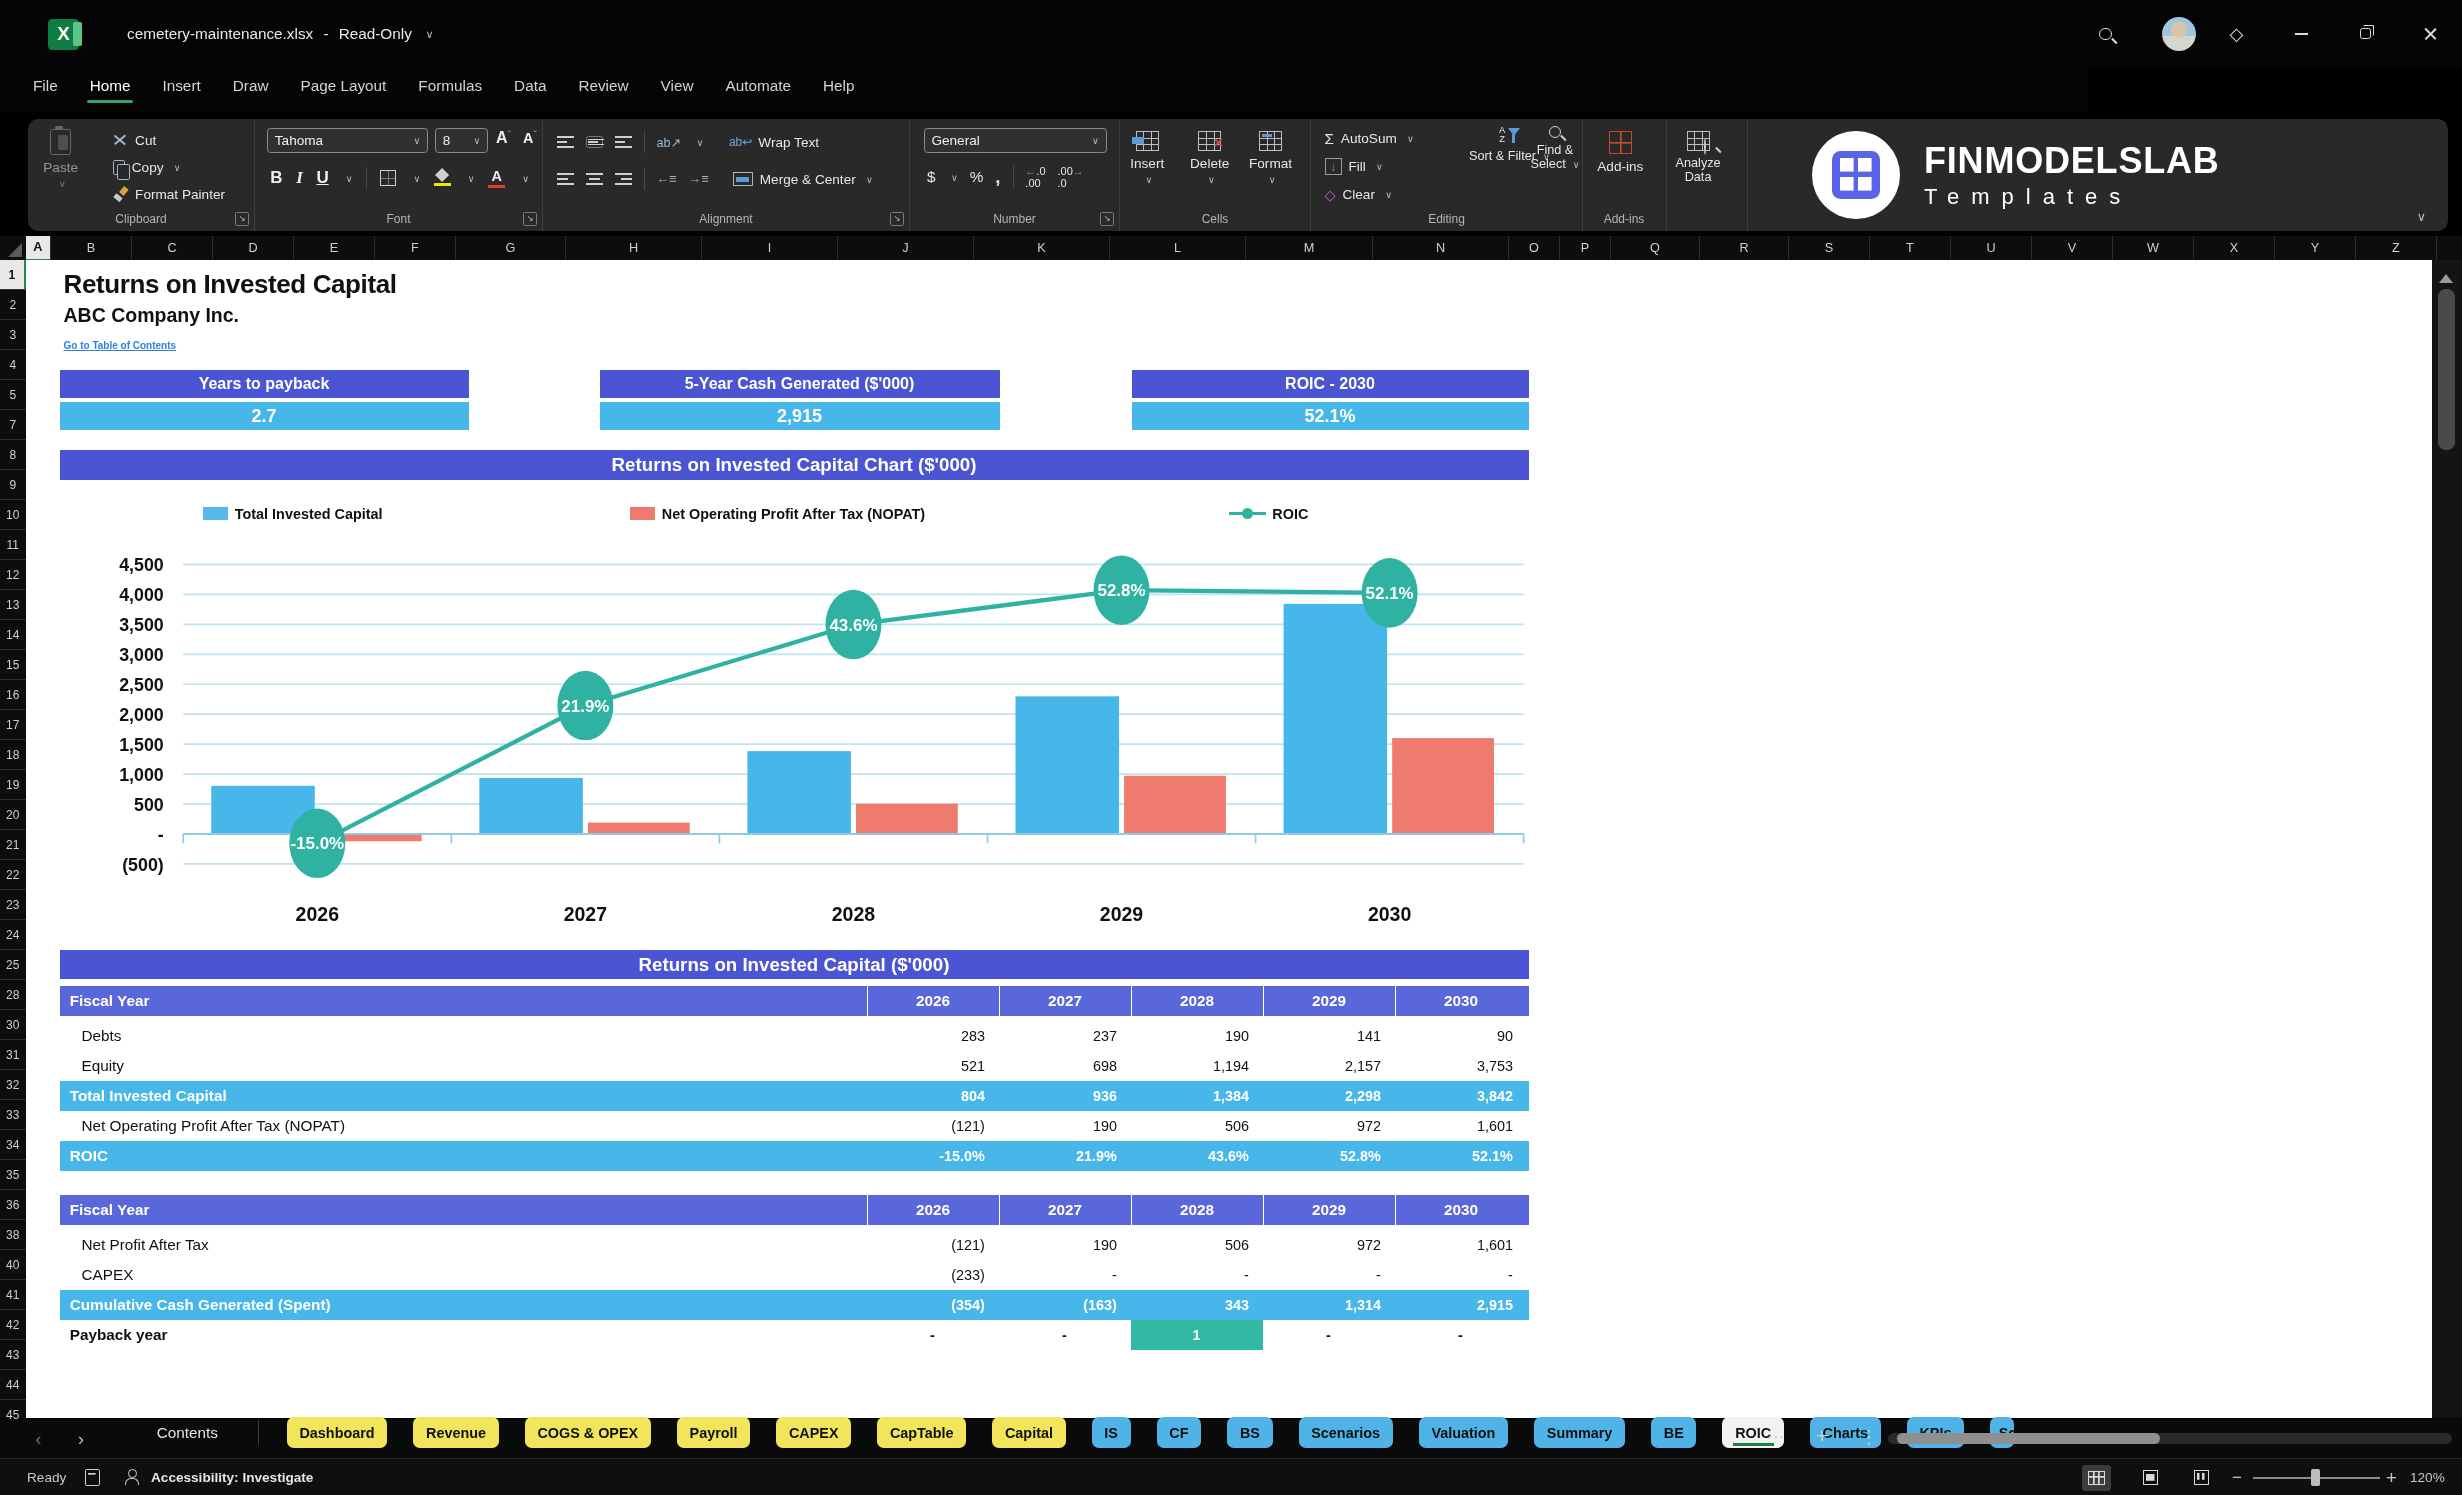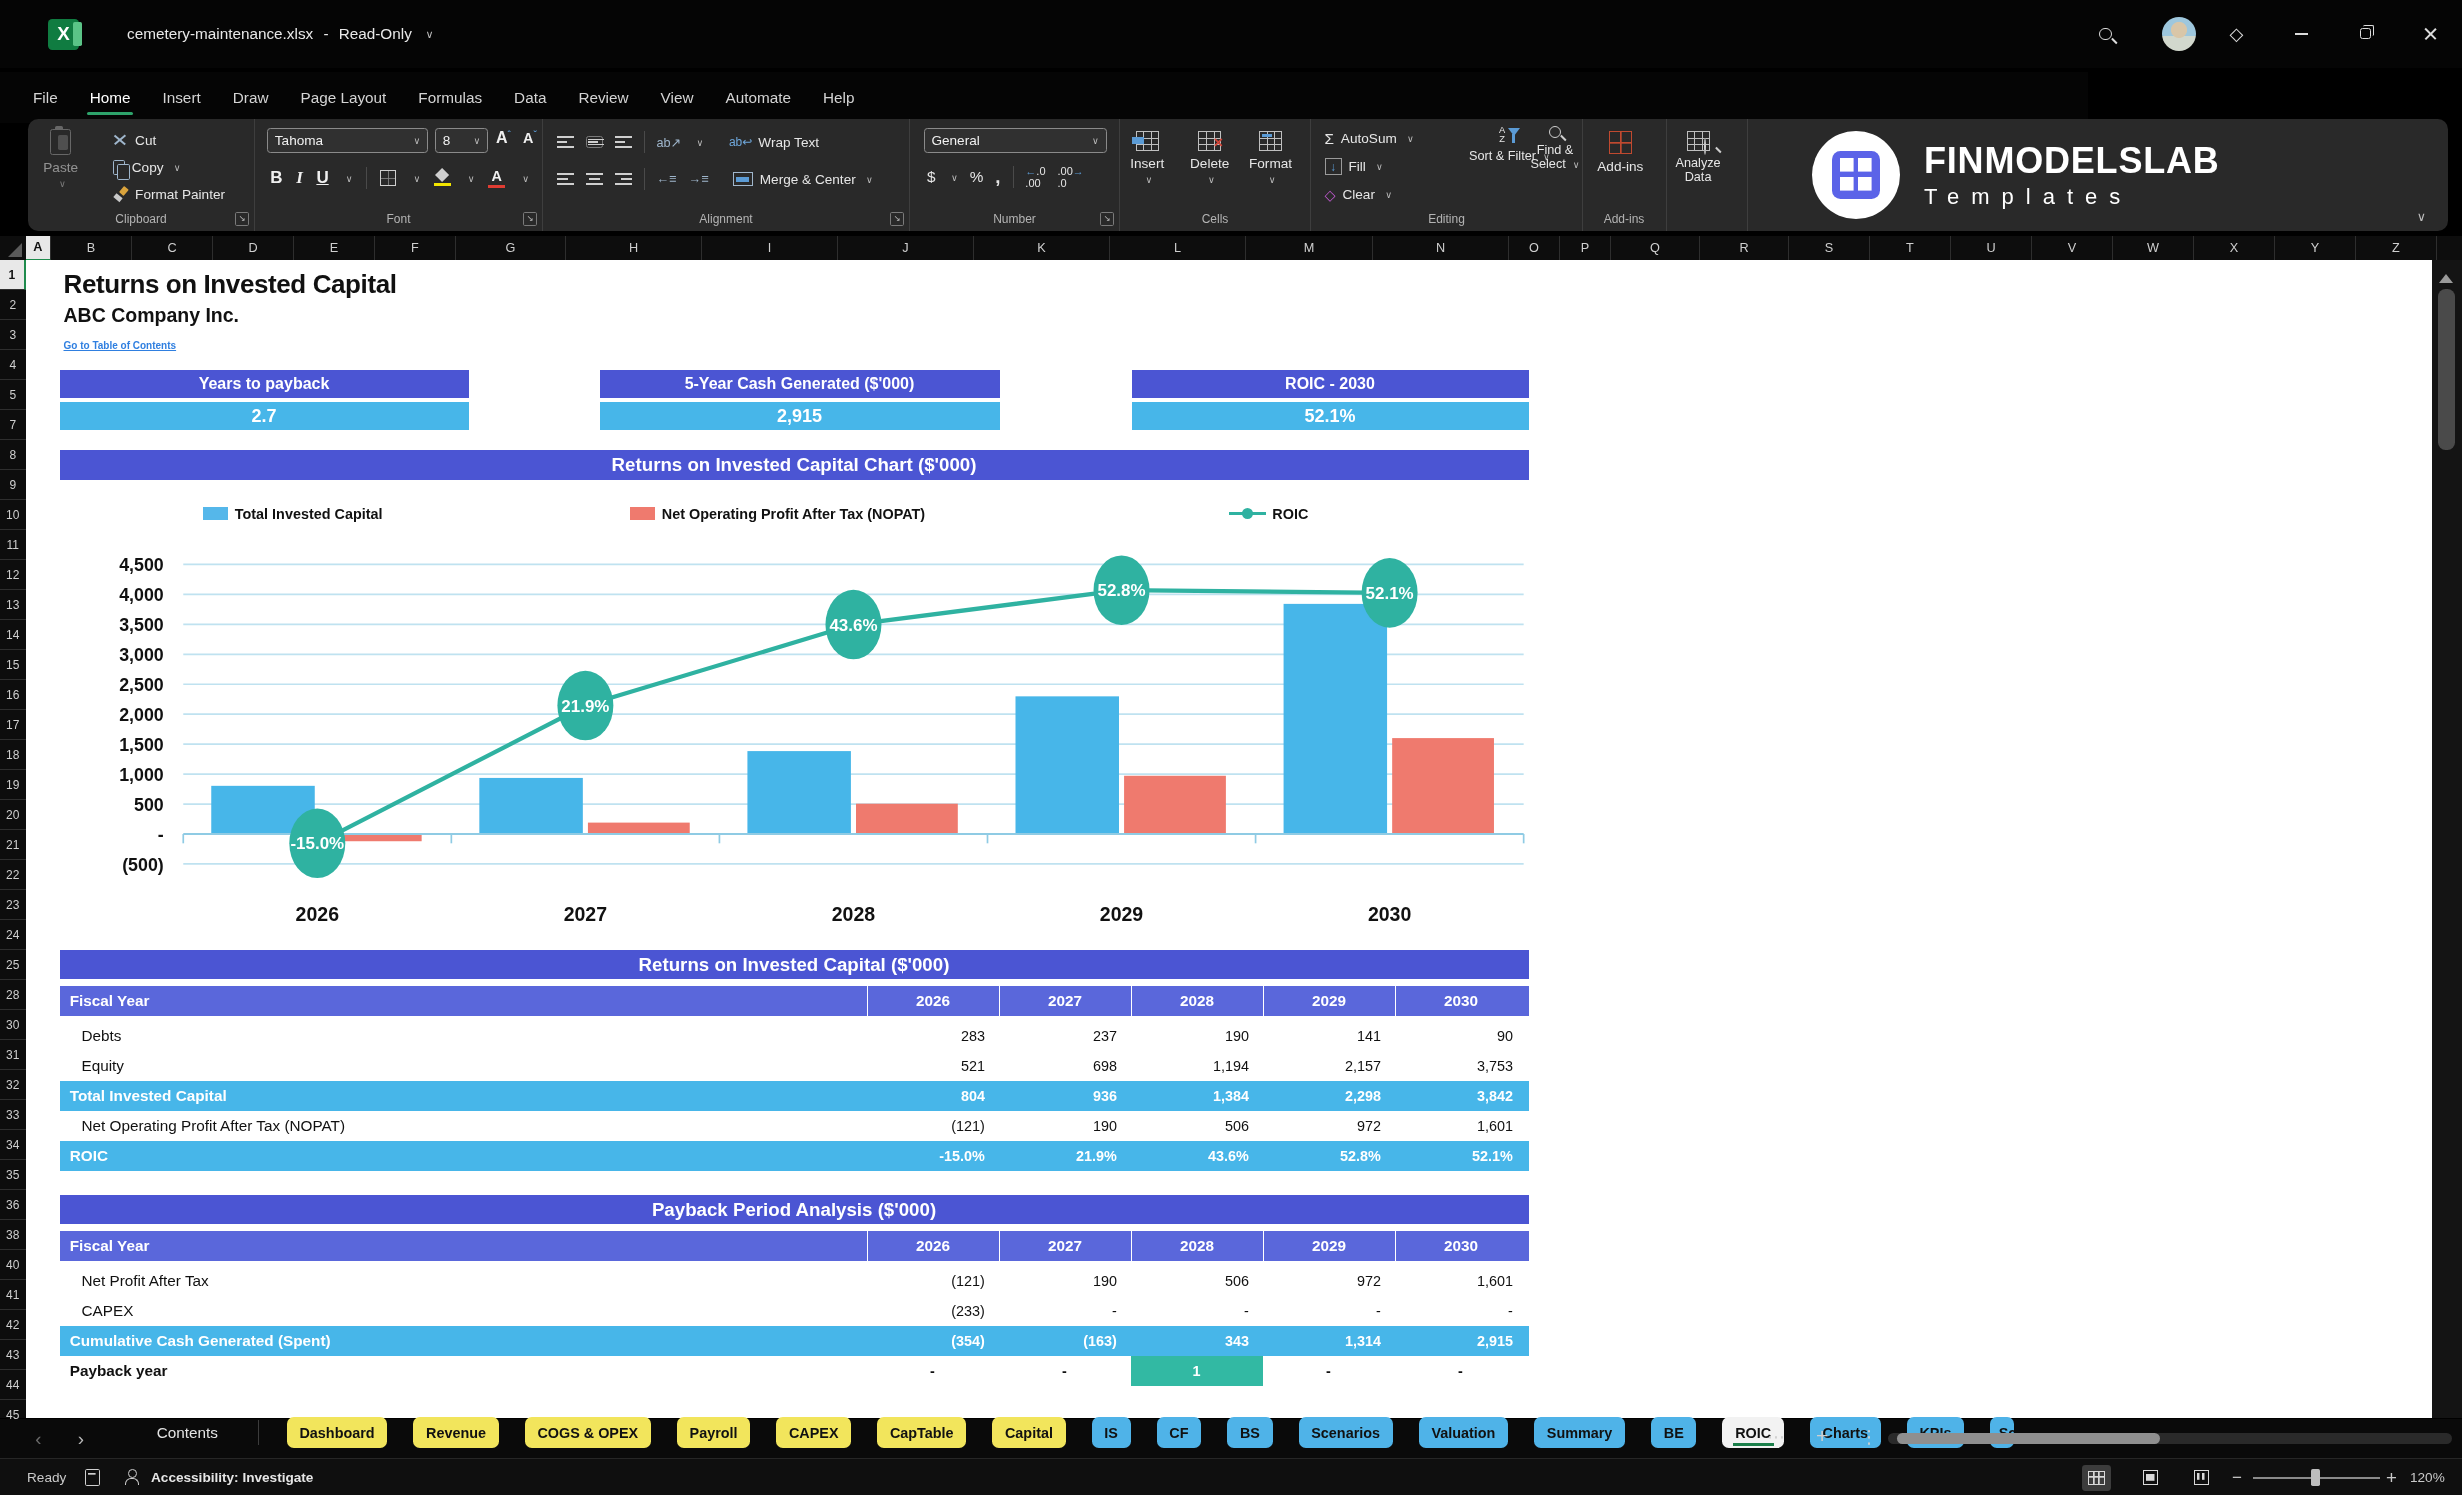--- a/index.html
+++ b/index.html
@@ -19,21 +19,21 @@
     background:radial-gradient(circle at 50% 38%, #d9c6a8 0 7.6px, transparent 8.5px),
                linear-gradient(#9ec7dd 0 55%, #d2d8cd 55%); }
   .winline { width:13.6px; height:1.7px; background:#dcdcdc; }
   .winrest { width:11px; height:11px; border:1.7px solid #dcdcdc; border-radius:2.5px; position:relative; }
   .winrest::before { content:""; position:absolute; left:1.7px; top:-4.2px; width:10.2px; height:10.2px; border:1.7px solid #dcdcdc; border-left:none; border-bottom:none; border-radius:1.7px; }
   .winx { position:relative; width:13.6px; height:13.6px; }
   .winx::before,.winx::after { content:""; position:absolute; left:-0.8px; top:6px; width:15.3px; height:1.7px; background:#dcdcdc; }
   .winx::before { transform:rotate(45deg);} .winx::after { transform:rotate(-45deg);}
 
   
-  #ribbontabs { position:absolute; left:0; top:72px; width:2088px; height:51px; background:#050505; display:flex; align-items:center; }
+  #ribbontabs { position:absolute; left:0; top:60px; width:2088px; height:51px; background:#050505; display:flex; align-items:center; }
   .rtab { color:#d4d4d4; font-size:15.3px; padding:6.8px 16px; position:relative; }
   .rtab.active { color:#fff; font-weight:normal; }
   .rtab.active::after { content:""; position:absolute; left:13.6px; right:13.6px; bottom:-1.7px; height:2.5px; background:#2EA36B; border-radius:1.7px; }
   #comments-btn { position:absolute; left:2224px; top:75px; width:117px; height:34px; background:#2d2d2d; border:0.8px solid #5a5a5a; border-radius:5.1px; color:#e8e8e8; font-size:14.4px; display:flex; align-items:center; justify-content:center; gap:6.8px; }
   .bubble { width:13.6px; height:11px; border:1.7px solid #e8e8e8; border-radius:2.5px; position:relative; }
   .bubble::after { content:""; position:absolute; left:1.7px; bottom:-5.1px; border:2.5px solid transparent; border-top-color:#e8e8e8; }
   #share-btn { position:absolute; left:2347px; top:75px; width:92px; height:34px; background:#2E9E5B; border-radius:5.1px; color:#fff; font-size:14.4px; font-weight:bold; display:flex; align-items:center; justify-content:center; gap:6px; }
 
   
   #ribbonpanel { position:absolute; left:28px; top:119px; width:2420px; height:112px; background:#292929; border-radius:10.2px; }
@@ -634,21 +634,20 @@
       <div class="tbl-row highlight">
         <div class="tcell-label">ROIC</div>
         <div class="tcell">-15.0%</div>
         <div class="tcell">21.9%</div>
         <div class="tcell">43.6%</div>
         <div class="tcell">52.8%</div>
         <div class="tcell">52.1%</div>
       </div>
     </div>
   <div id="table2" class="fin-table" style="top:935px">
-      <div class="tbl-title">Payback Period Analysis ($'000)</div>
       <div class="tbl-row header">
         <div class="tcell-label">Fiscal Year</div>
         <div class="tcell">2026</div>
         <div class="tcell">2027</div>
         <div class="tcell">2028</div>
         <div class="tcell">2029</div>
         <div class="tcell">2030</div>
       </div>
       <div class="tbl-row plain">
         <div class="tcell-label">Net Profit After Tax</div>

